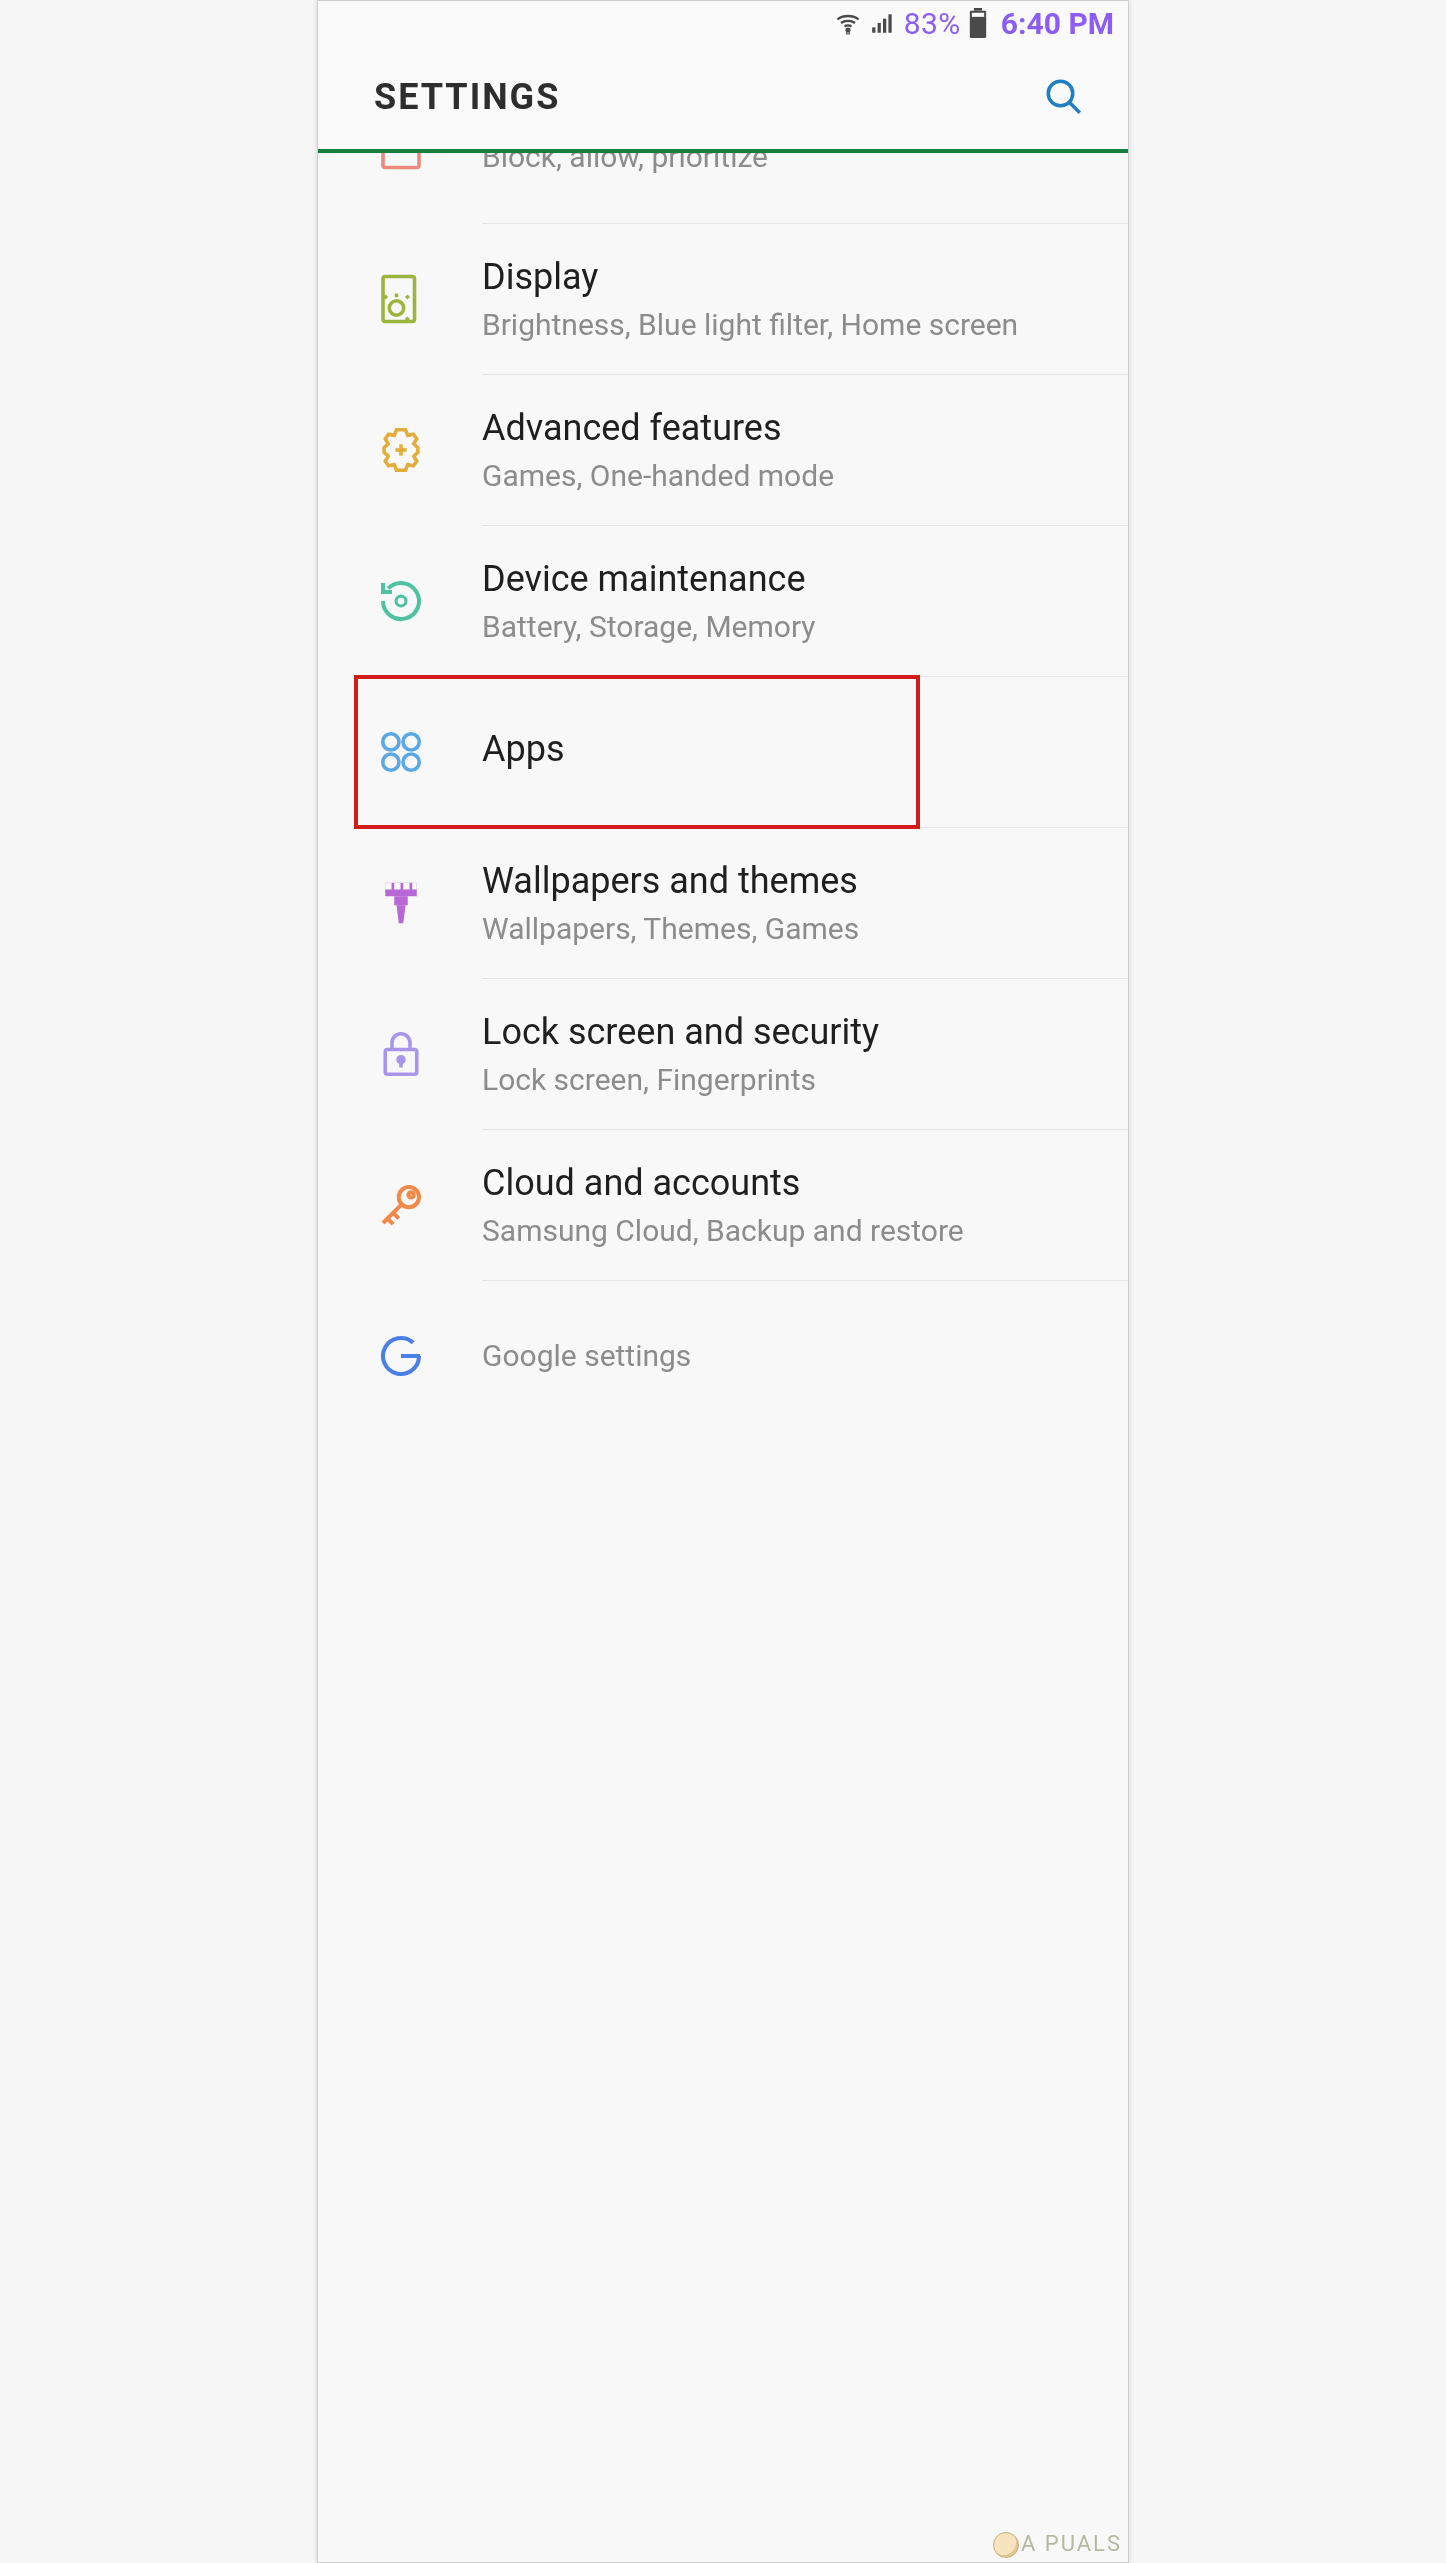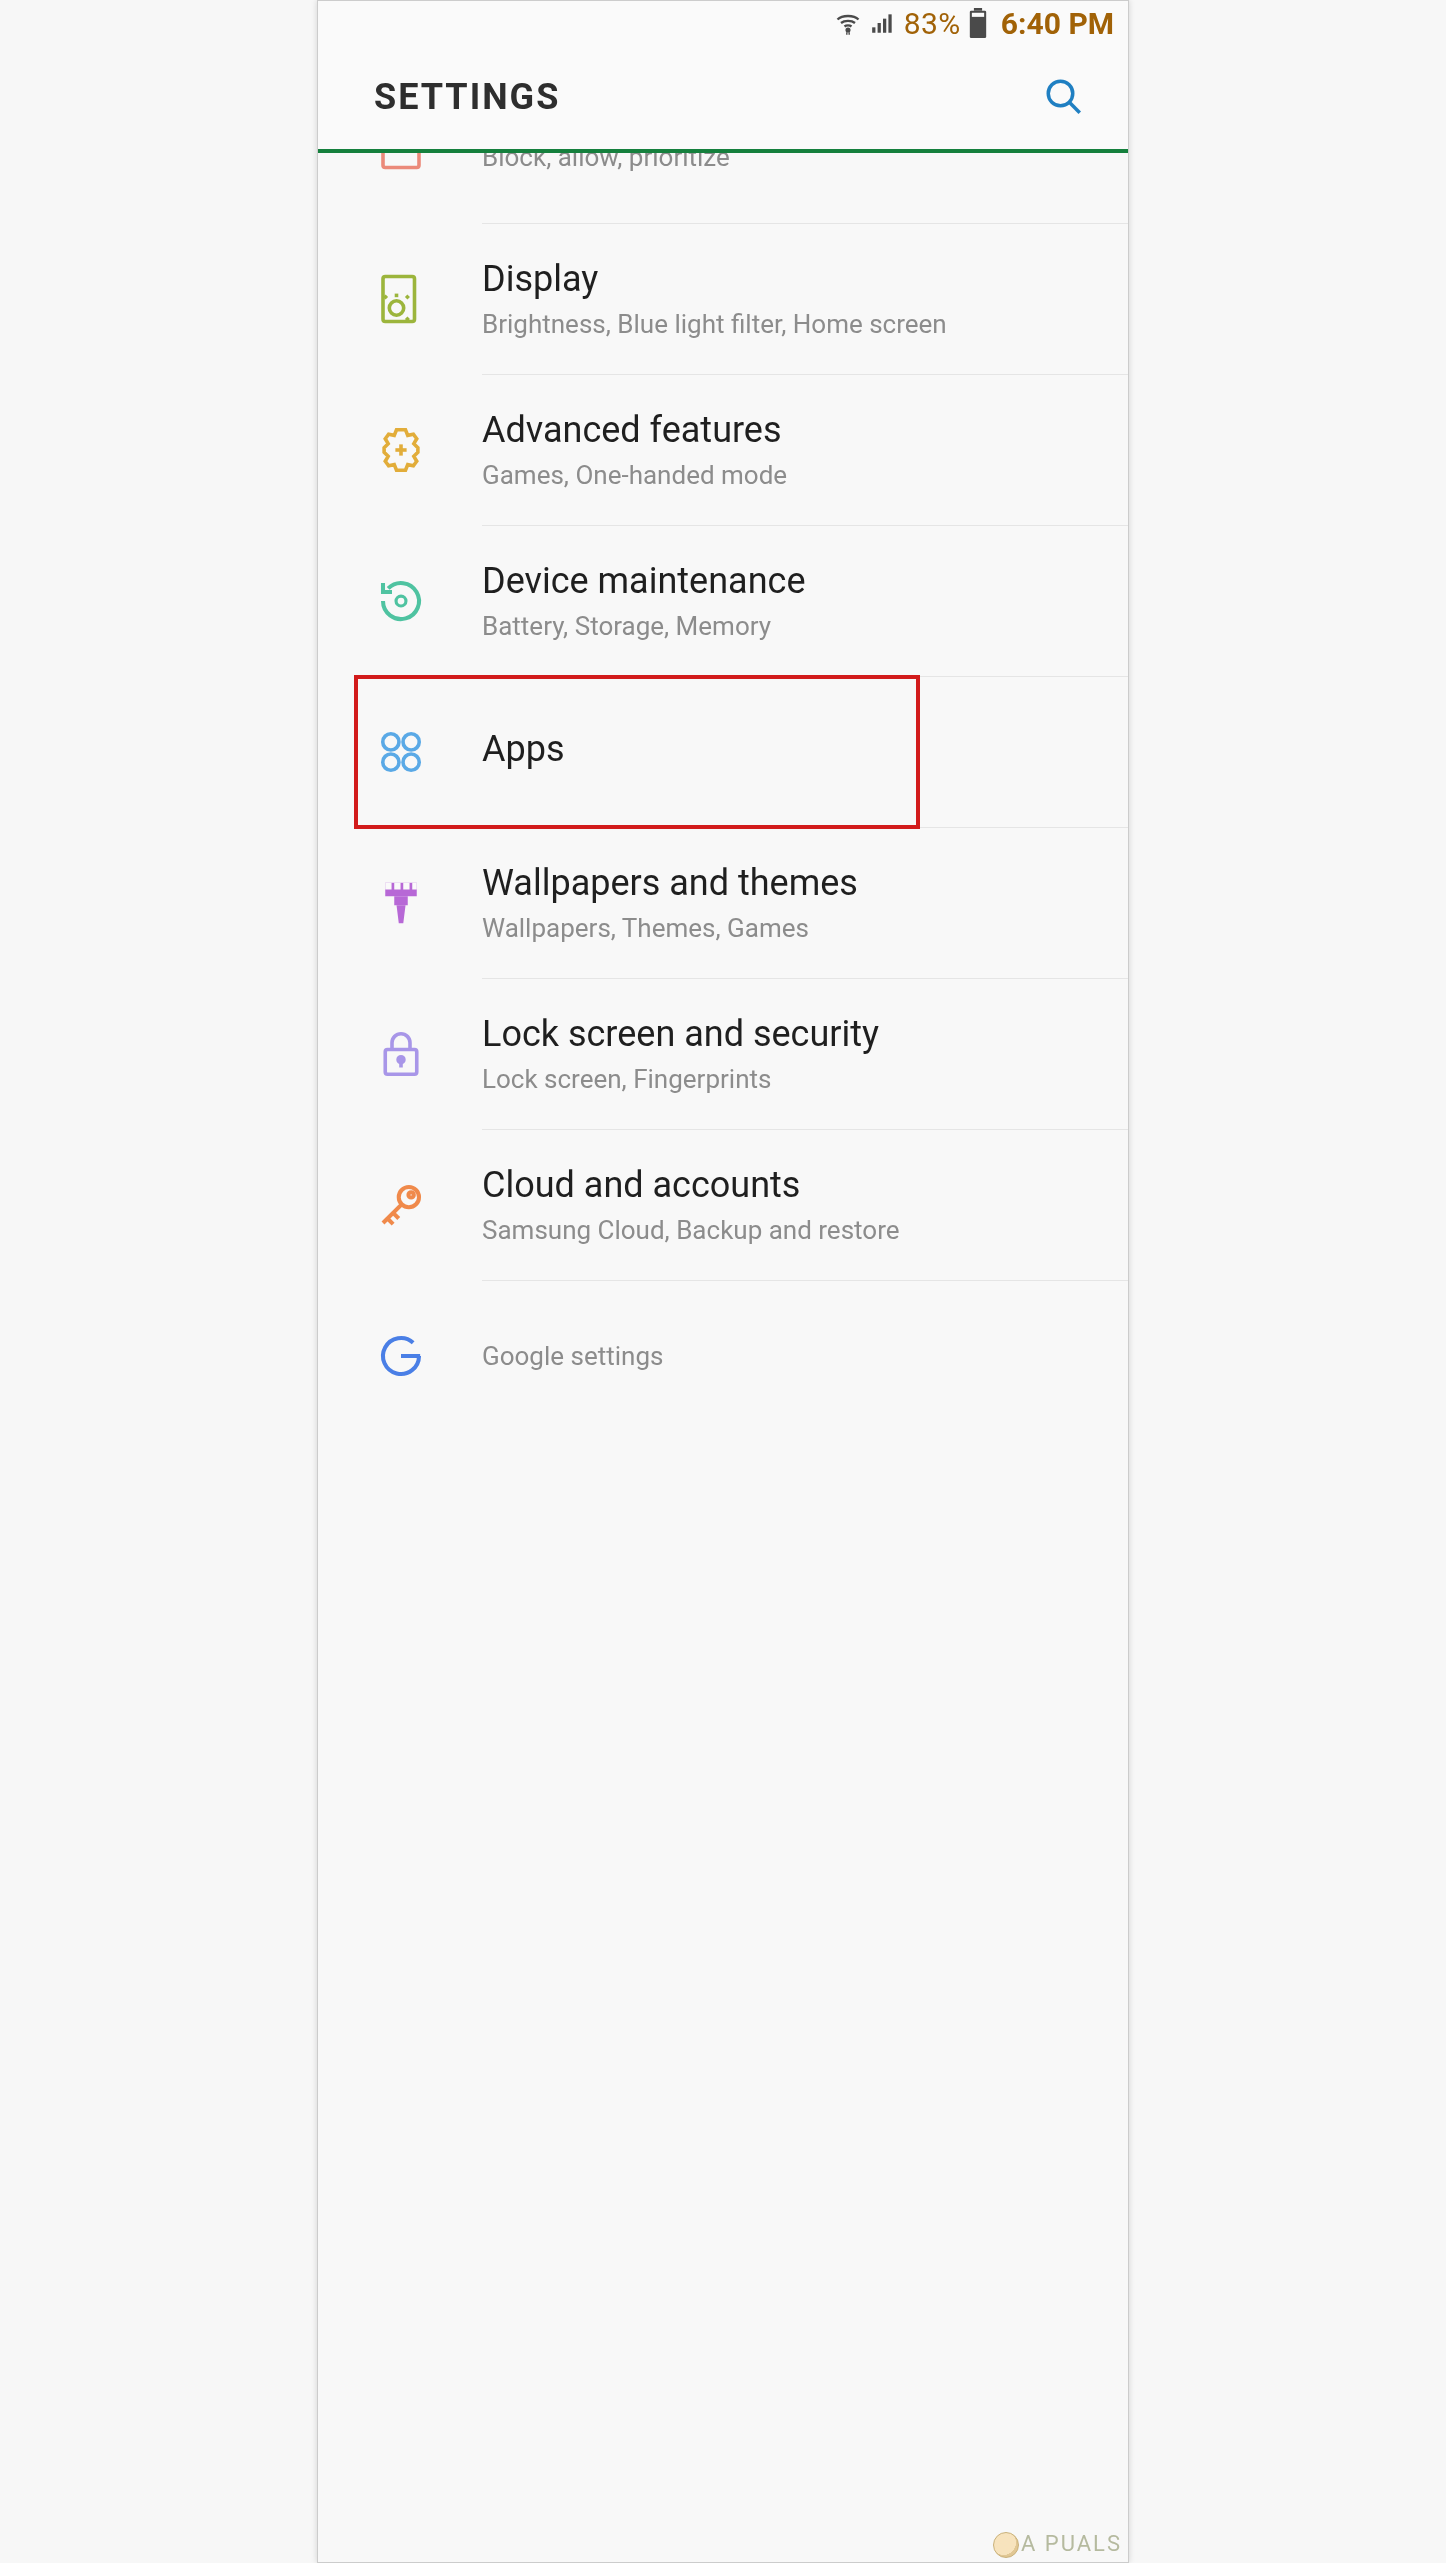--- a/index.html
+++ b/index.html
@@ -19,21 +19,21 @@
   }
 
   
   .status-bar {
     height: 44px;
     display: flex;
     justify-content: flex-end;
     align-items: center;
     padding: 0 14px;
     font-size: 30px;
-    color: #a16207;
+    color: #8b5cf6;
     gap: 8px;
     background: #fafafa;
   }
   .status-bar .glyph { display: inline-flex; align-items: center; }
   .status-bar .pct { font-size: 30px; letter-spacing: 0.5px; }
   .status-bar .time { font-size: 30px; margin-left: 6px; font-weight: bold; }
 
   
   .header {
     height: 108px;
@@ -89,21 +89,21 @@
     flex: 1 1 auto;
     padding-right: 20px;
   }
   .row .title {
     font-size: 36px;
     color: #1f1f1f;
     line-height: 1.25;
     margin-bottom: 6px;
   }
   .row .subtitle {
-    font-size: 26px;
+    font-size: 30px;
     color: #8c8c8c;
     line-height: 1.25;
   }
   .divider {
     height: 1px;
     background: #e5e5e5;
     margin-left: 164px;
   }
   .highlight-box {
     position: absolute;

